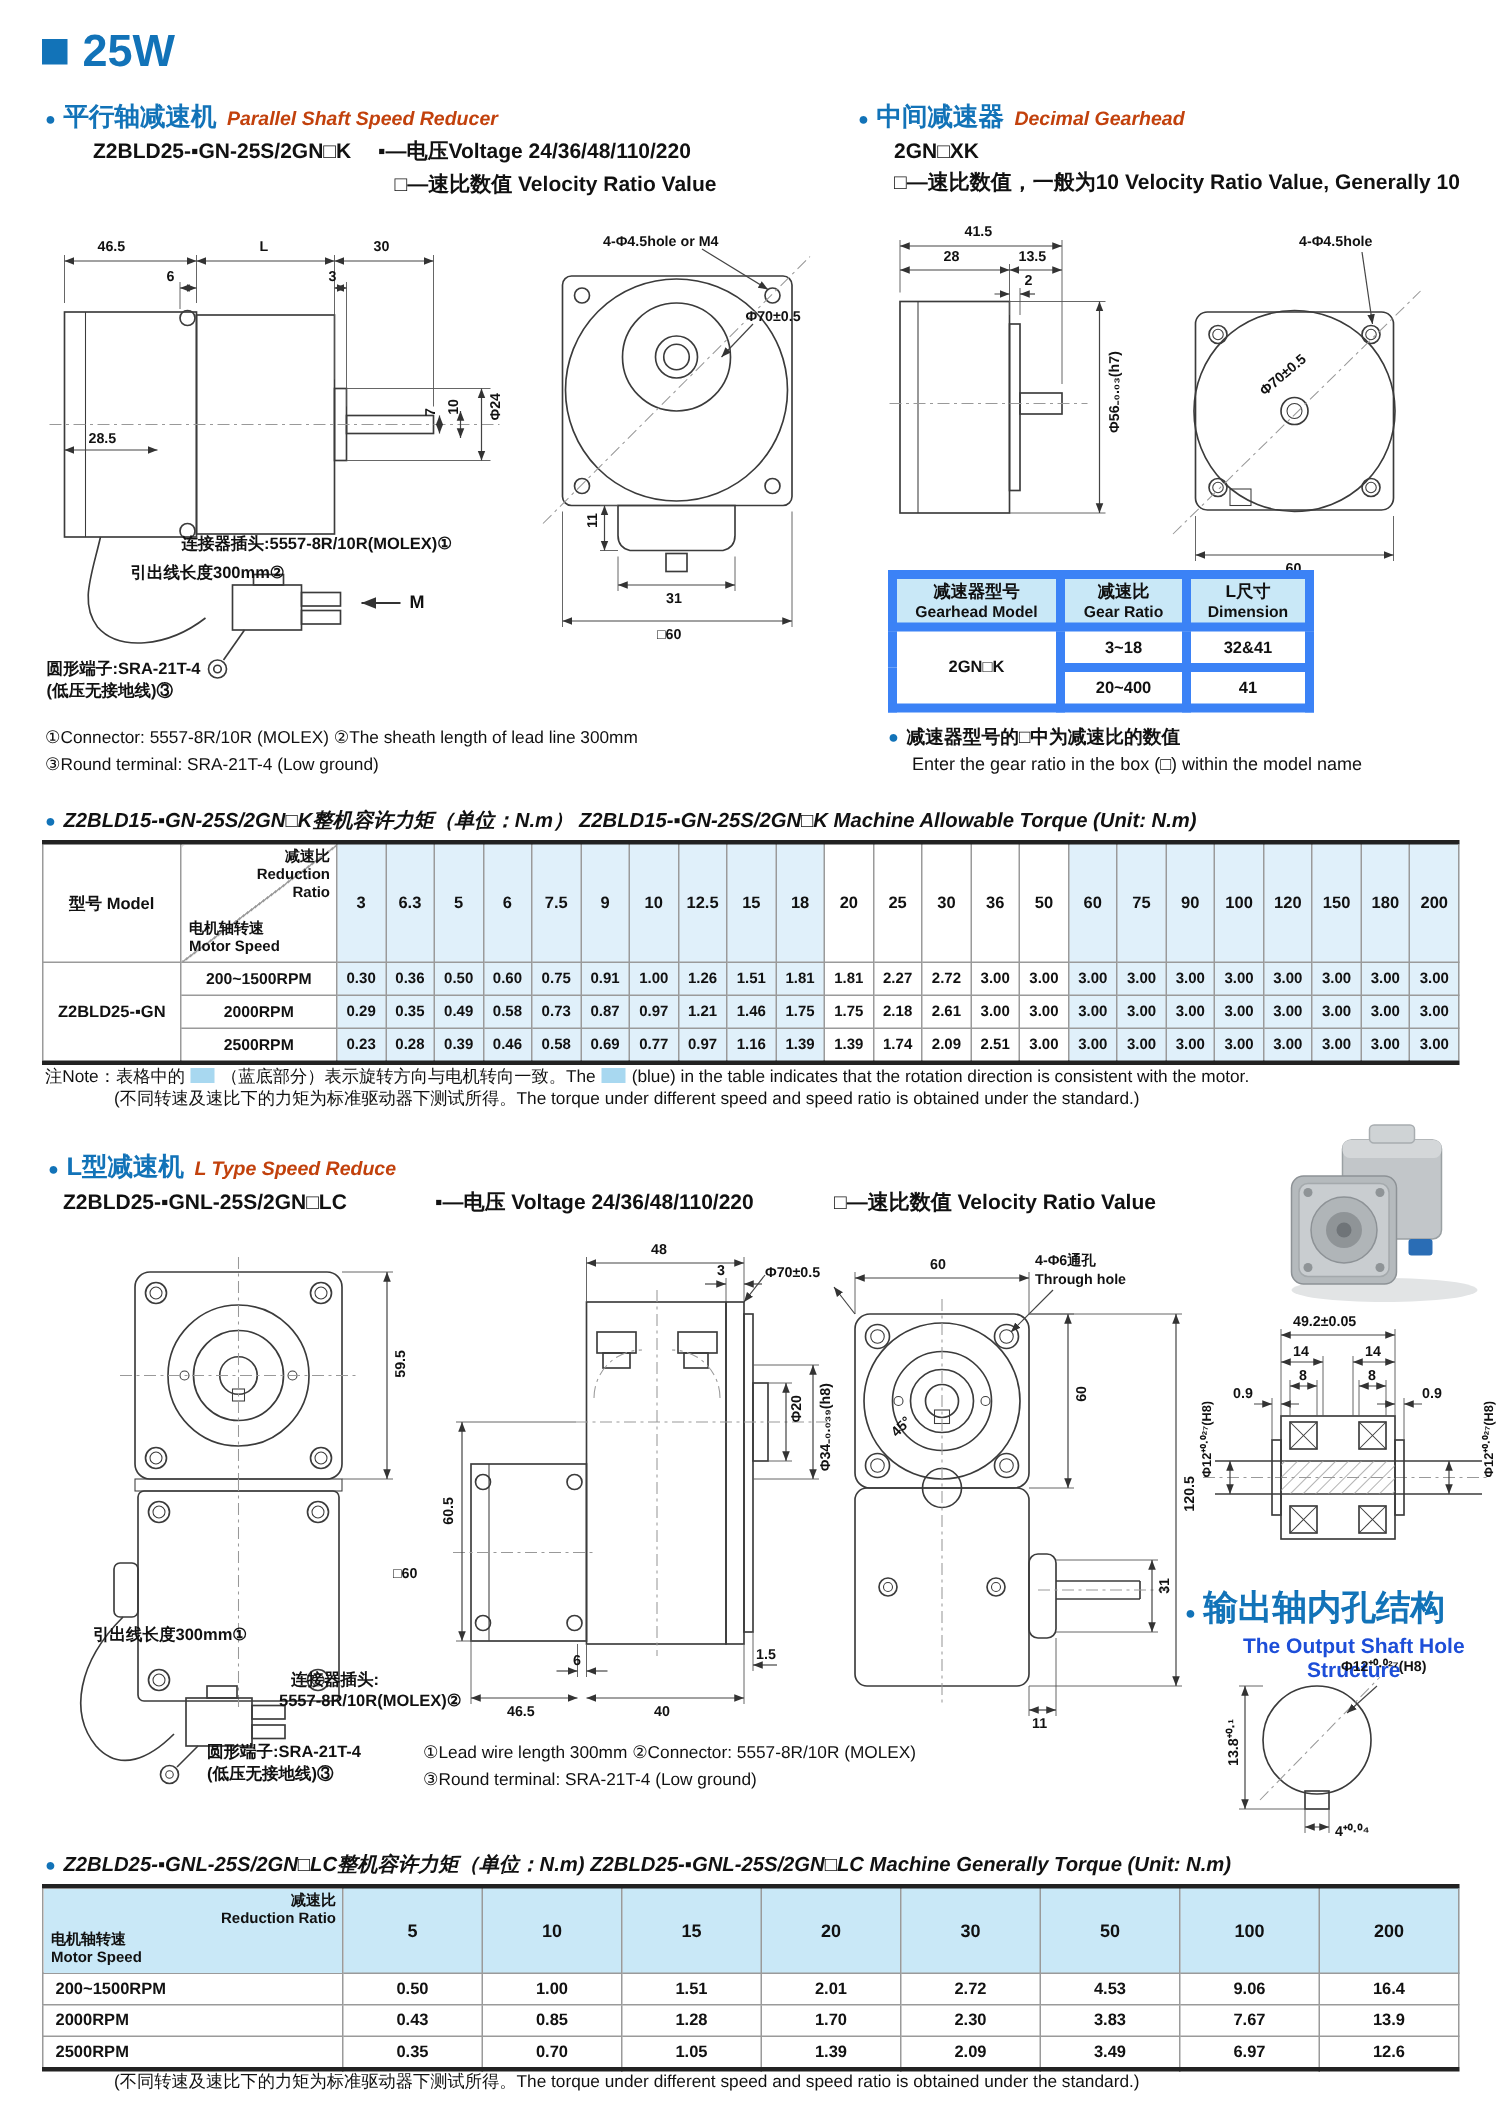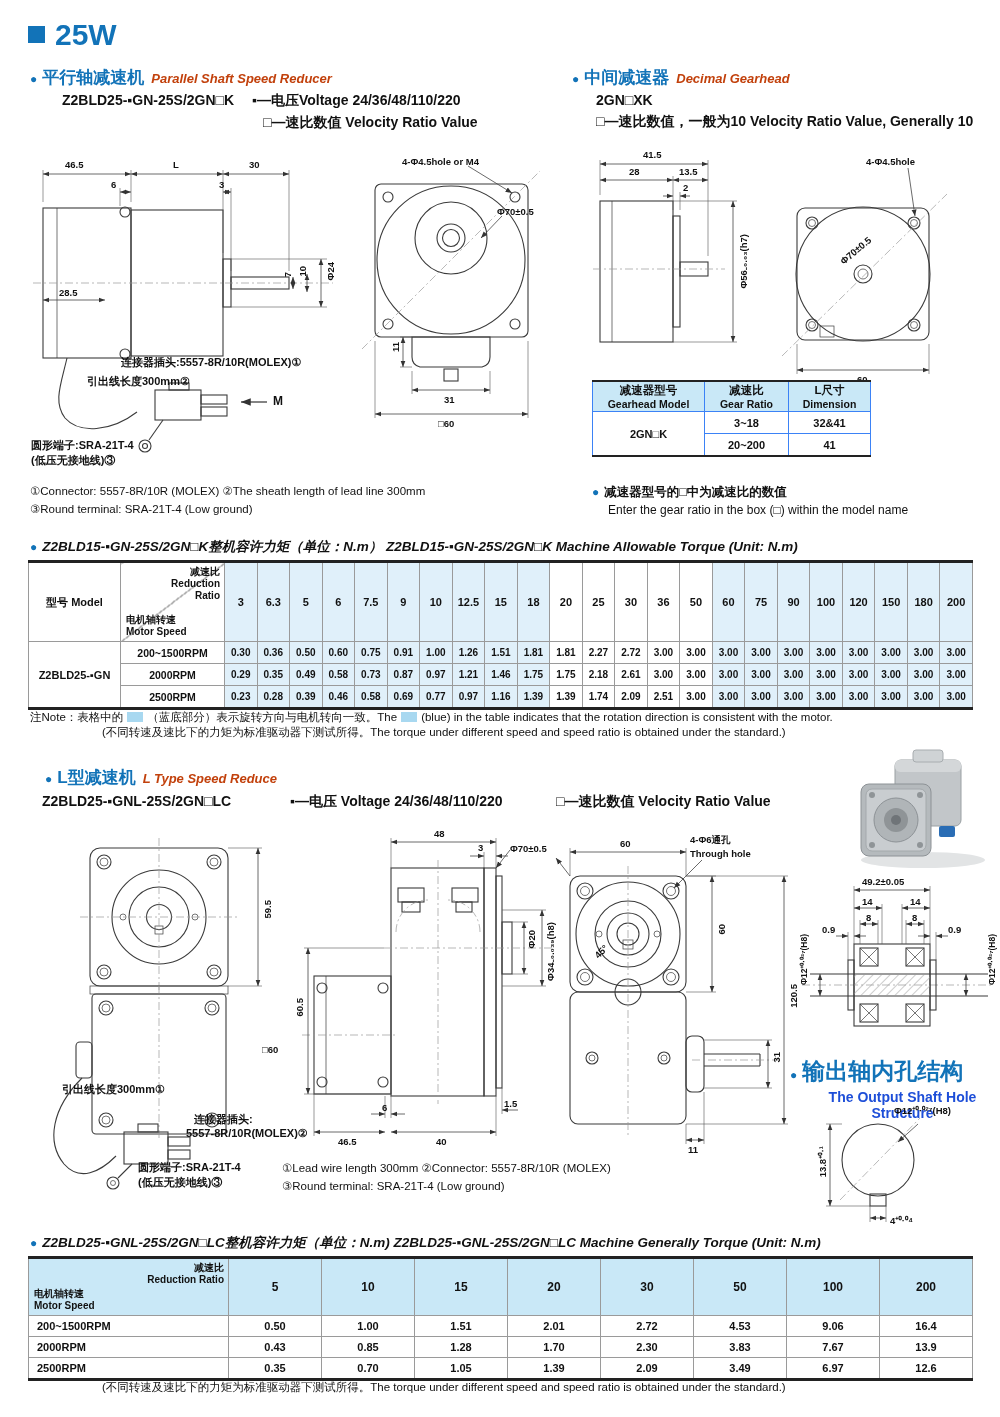--- a/index.html
+++ b/index.html
@@ -8,21 +8,21 @@
         font-family:"Liberation Sans",sans-serif;color:#111;}
   .abs{position:absolute;}
   .sq{display:inline-block;width:17px;height:17px;background:var(--accent);margin-right:10px;}
   .wattage{font-size:30px;font-weight:bold;color:var(--accent);vertical-align:top;line-height:17px;}
   .dot{color:var(--accent);font-size:12px;margin-right:5px;}
   .h-cn{color:var(--accent);font-weight:bold;font-size:17px;}
   .h-en{color:#c2410c;font-weight:bold;font-size:13px;margin-left:7px;font-style:italic;}
   .model-line{font-weight:bold;font-size:14px;color:#111;white-space:nowrap;}
   .sect-title{font-weight:bold;font-size:13.5px;color:#111;white-space:nowrap;font-style:italic;}
   .note{font-size:11.5px;color:#111;white-space:nowrap;}
-  .note .ind{margin-left:72px;}
+  .note .ind{margin-left:46px;}
   .fnote{font-size:11.5px;color:#111;white-space:nowrap;}
   .swatch{display:inline-block;width:16px;height:10px;background:var(--swatch);margin:0 4px;vertical-align:-1px;}
   .dwg{position:absolute;}
   .dwg svg{position:absolute;left:0;top:0;}
   .dim{position:absolute;font-weight:bold;font-size:9.5px;color:#111;white-space:nowrap;font-family:"Liberation Sans",sans-serif;}
   .dimv{position:absolute;font-weight:bold;font-size:9.5px;color:#111;white-space:nowrap;
         writing-mode:vertical-rl;transform:rotate(180deg);font-family:"Liberation Sans",sans-serif;}
   .ann{position:absolute;font-weight:bold;font-size:11px;color:#111;white-space:nowrap;}
   .ln{fill:none;stroke:#3b3b3b;stroke-width:1.1;}
   .th{fill:none;stroke:#3b3b3b;stroke-width:.7;}
@@ -43,21 +43,21 @@
   #torque2{position:absolute;left:28px;top:1256px;width:945px;border-top:3px solid #222;border-bottom:3px solid #222;}
   #torque2 th,#torque2 td{border:1px solid #9a9a9a;text-align:center;padding:0;}
   #torque2 tr.hd th{height:56px;font-size:12px;font-weight:bold;background:var(--hdr);}
   #torque2 td.val{font-size:11px;font-weight:bold;height:20px;}
   #torque2 td.rlabel{font-size:11px;font-weight:bold;text-align:left;padding-left:8px;}
   .diag{position:relative;background-image:linear-gradient(to bottom right,transparent calc(50% - .6px),#999 calc(50% - .6px),#999 calc(50% + .6px),transparent calc(50% + .6px));}
   .dtop{position:absolute;top:3px;right:4px;text-align:right;font-size:10px;font-weight:bold;line-height:1.2;max-width:72px;}
   .dbot{position:absolute;bottom:3px;left:5px;text-align:left;font-size:10px;font-weight:bold;line-height:1.2;max-width:95px;}
   #torque2 .dtop{max-width:120px;}#torque2 .dbot{max-width:120px;}
   #ghtable{position:absolute;left:592px;top:380px;width:278px;border-top:2.5px solid #222;border-bottom:2.5px solid #222;}
-  #ghtable th,#ghtable td{border:1px solid #3b82f6;text-align:center;padding:1px 0;}
+  #ghtable th,#ghtable td{border:6px solid #3b82f6;text-align:center;padding:1px 0;}
   #ghtable th{background:var(--hdr);}
   #ghtable .tcn{font-size:11.5px;font-weight:bold;}
   #ghtable .ten{font-size:10.5px;font-weight:bold;}
   #ghtable td{font-size:11px;font-weight:bold;height:19px;}
   .gn-note-cn{font-weight:bold;font-size:12.5px;color:#111;}
   .gn-note-en{font-size:12px;color:#111;}
   .out-title-cn{color:var(--accent);font-weight:bold;font-size:23px;}
   .out-title-en{font-weight:bold;font-size:14px;color:#1d4ed8;text-align:center;}
 </style>
 </head>
@@ -252,21 +252,21 @@
             <div class="tcn">L尺寸</div>
             <div class="ten">Dimension</div>
           </th>
   </tr>
   <tr>
     <td rowspan="2">2GN□K</td>
     <td>3~18</td>
     <td>32&amp;41</td>
   </tr>
   <tr>
-    <td>20~200</td>
+    <td>20~400</td>
     <td>41</td>
   </tr>
 </tbody>
     </table>
 
 <div class="abs fnote" style="left:30px;top:484px">①Connector: 5557-8R/10R (MOLEX)   ②The sheath length of lead line 300mm</div>
 <div class="abs fnote" style="left:30px;top:502px">③Round terminal: SRA-21T-4 (Low ground)</div>
 
 <div class="abs" style="left:592px;top:482px">
   <span class="dot">●</span><span class="gn-note-cn">减速器型号的□中为减速比的数值</span>
@@ -415,21 +415,21 @@
           <td class="val hl">3.00</td>
         </tr>
       </tbody>
     </table>
 
 <div class="abs note" style="left:30px;top:710px">
   <span>注Note：</span><span>表格中的</span><span class="swatch"></span><span>（蓝底部分）表示旋转方向与电机转向一致。The</span><span class="swatch"></span><span>(blue) in the table indicates that the rotation direction is consistent with the motor.</span>
   <div class="ind">(不同转速及速比下的力矩为标准驱动器下测试所得。The torque under different speed and speed ratio is obtained under the standard.)</div>
 </div>
 
-<div class="abs" style="left:45px;top:766px">
+<div class="abs" style="left:32px;top:766px">
   <span class="dot">●</span><span class="h-cn">L型减速机</span><span class="h-en">L Type Speed Reduce</span>
 </div>
 <div class="abs model-line" style="left:42px;top:793px">Z2BLD25-▪GNL-25S/2GN□LC</div>
 <div class="abs model-line" style="left:290px;top:793px">▪—电压 Voltage 24/36/48/110/220</div>
 <div class="abs model-line" style="left:556px;top:793px">□—速比数值 Velocity Ratio Value</div>
 
 <div class="dwg" style="left:843px;top:742px;width:155px;height:128px">
   <svg width="155" height="128" viewBox="0 0 155 128">
     <ellipse cx="80" cy="118" rx="62" ry="8" fill="#e2e4e5"></ellipse>
     <rect x="52" y="18" width="66" height="66" rx="6" fill="#c2c6c9" stroke="#9aa0a3"></rect>

